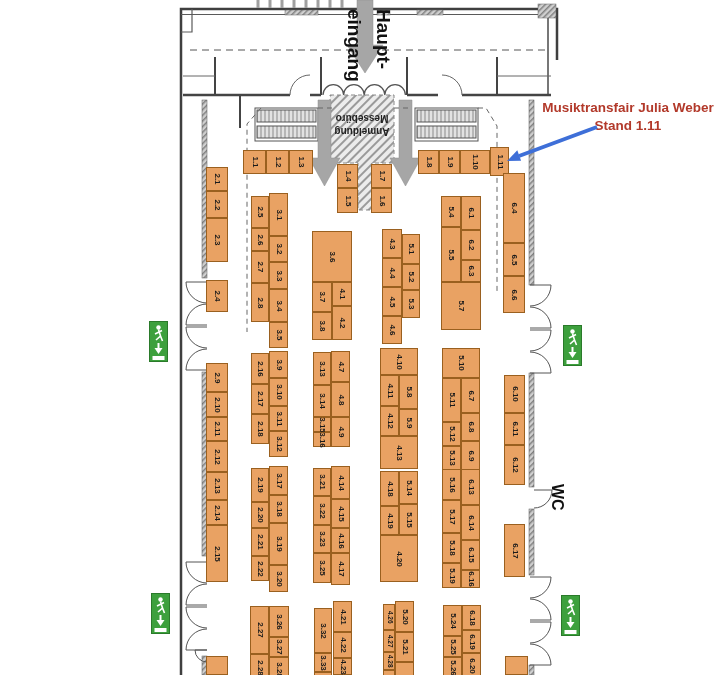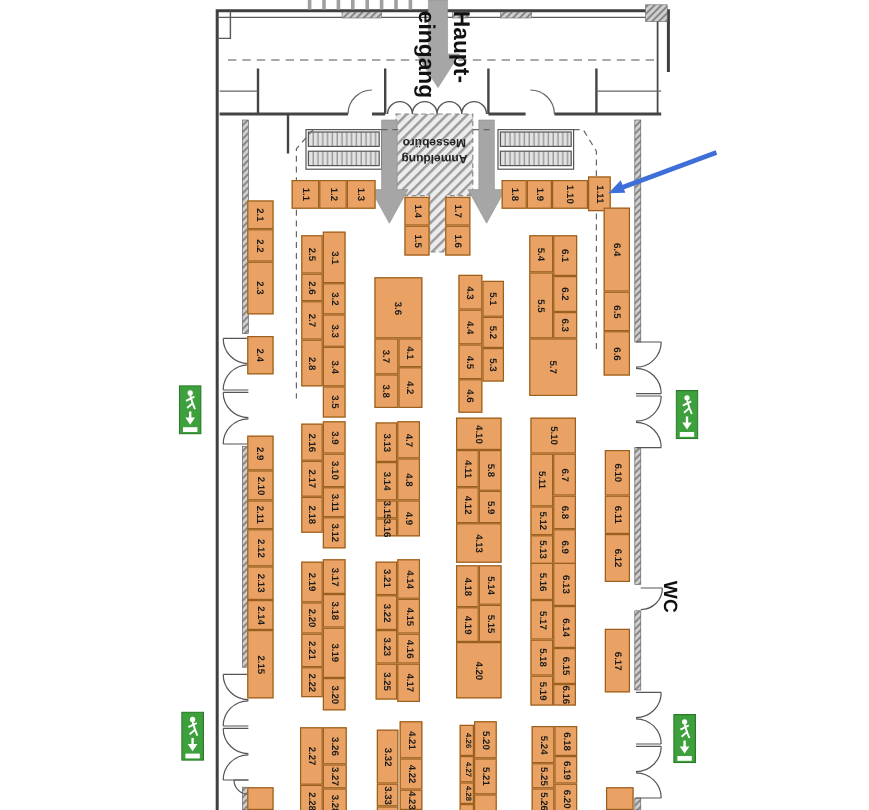--- a/index.html
+++ b/index.html
@@ -511,20 +511,24 @@
       <div class="stand" style="left: 462px; top: 653px; width: 19px; height: 26px; background: rgb(233, 162, 99); border-color: rgb(154, 96, 31);">
         <span>6.20</span>
       </div>
       <div class="stand" style="left: 505px; top: 656px; width: 23px; height: 19px; background: rgb(233, 162, 99); border-color: rgb(154, 96, 31);"></div>
     </div>
 
   <div id="haupt"><span>Haupt-</span><br><span>eingang</span></div>
   <div id="anmeldung"><span>Anmeldung</span><br><span>Messebüro</span></div>
   <div id="wc">WC</div>
 
+  <div id="annotation" style="color: rgb(178, 57, 42);">
+    <span>Musiktransfair Julia Weber</span><br>
+    <span>Stand 1.11</span>
+  </div>
 
   <svg id="toplayer" width="724" height="675" style="z-index:7;pointer-events:none;">
     <line id="blue-line" x1="597" y1="127" x2="519" y2="156" stroke-width="4" stroke="#3e6fd8"></line>
     <polygon id="blue-head" points="507,161 517.3,150.3 521.1,160.7" fill="#3e6fd8"></polygon>
   </svg>
 
 <div class="exit" style="left: 149px; top: 321px;"><svg width="19" height="41" viewBox="0 0 19 41">
         <rect x="0.5" y="0.5" width="18" height="40" fill="#3da03d" stroke="#2a7a2a"></rect>
         <circle cx="9.5" cy="6.5" r="2.2" fill="#fff"></circle>
         <path d="M6,13 L13,9.5 M9.5,8.5 L11.5,15 L7,19 M11.5,15 L13.5,20" stroke="#fff" stroke-width="1.6" fill="none"></path>

